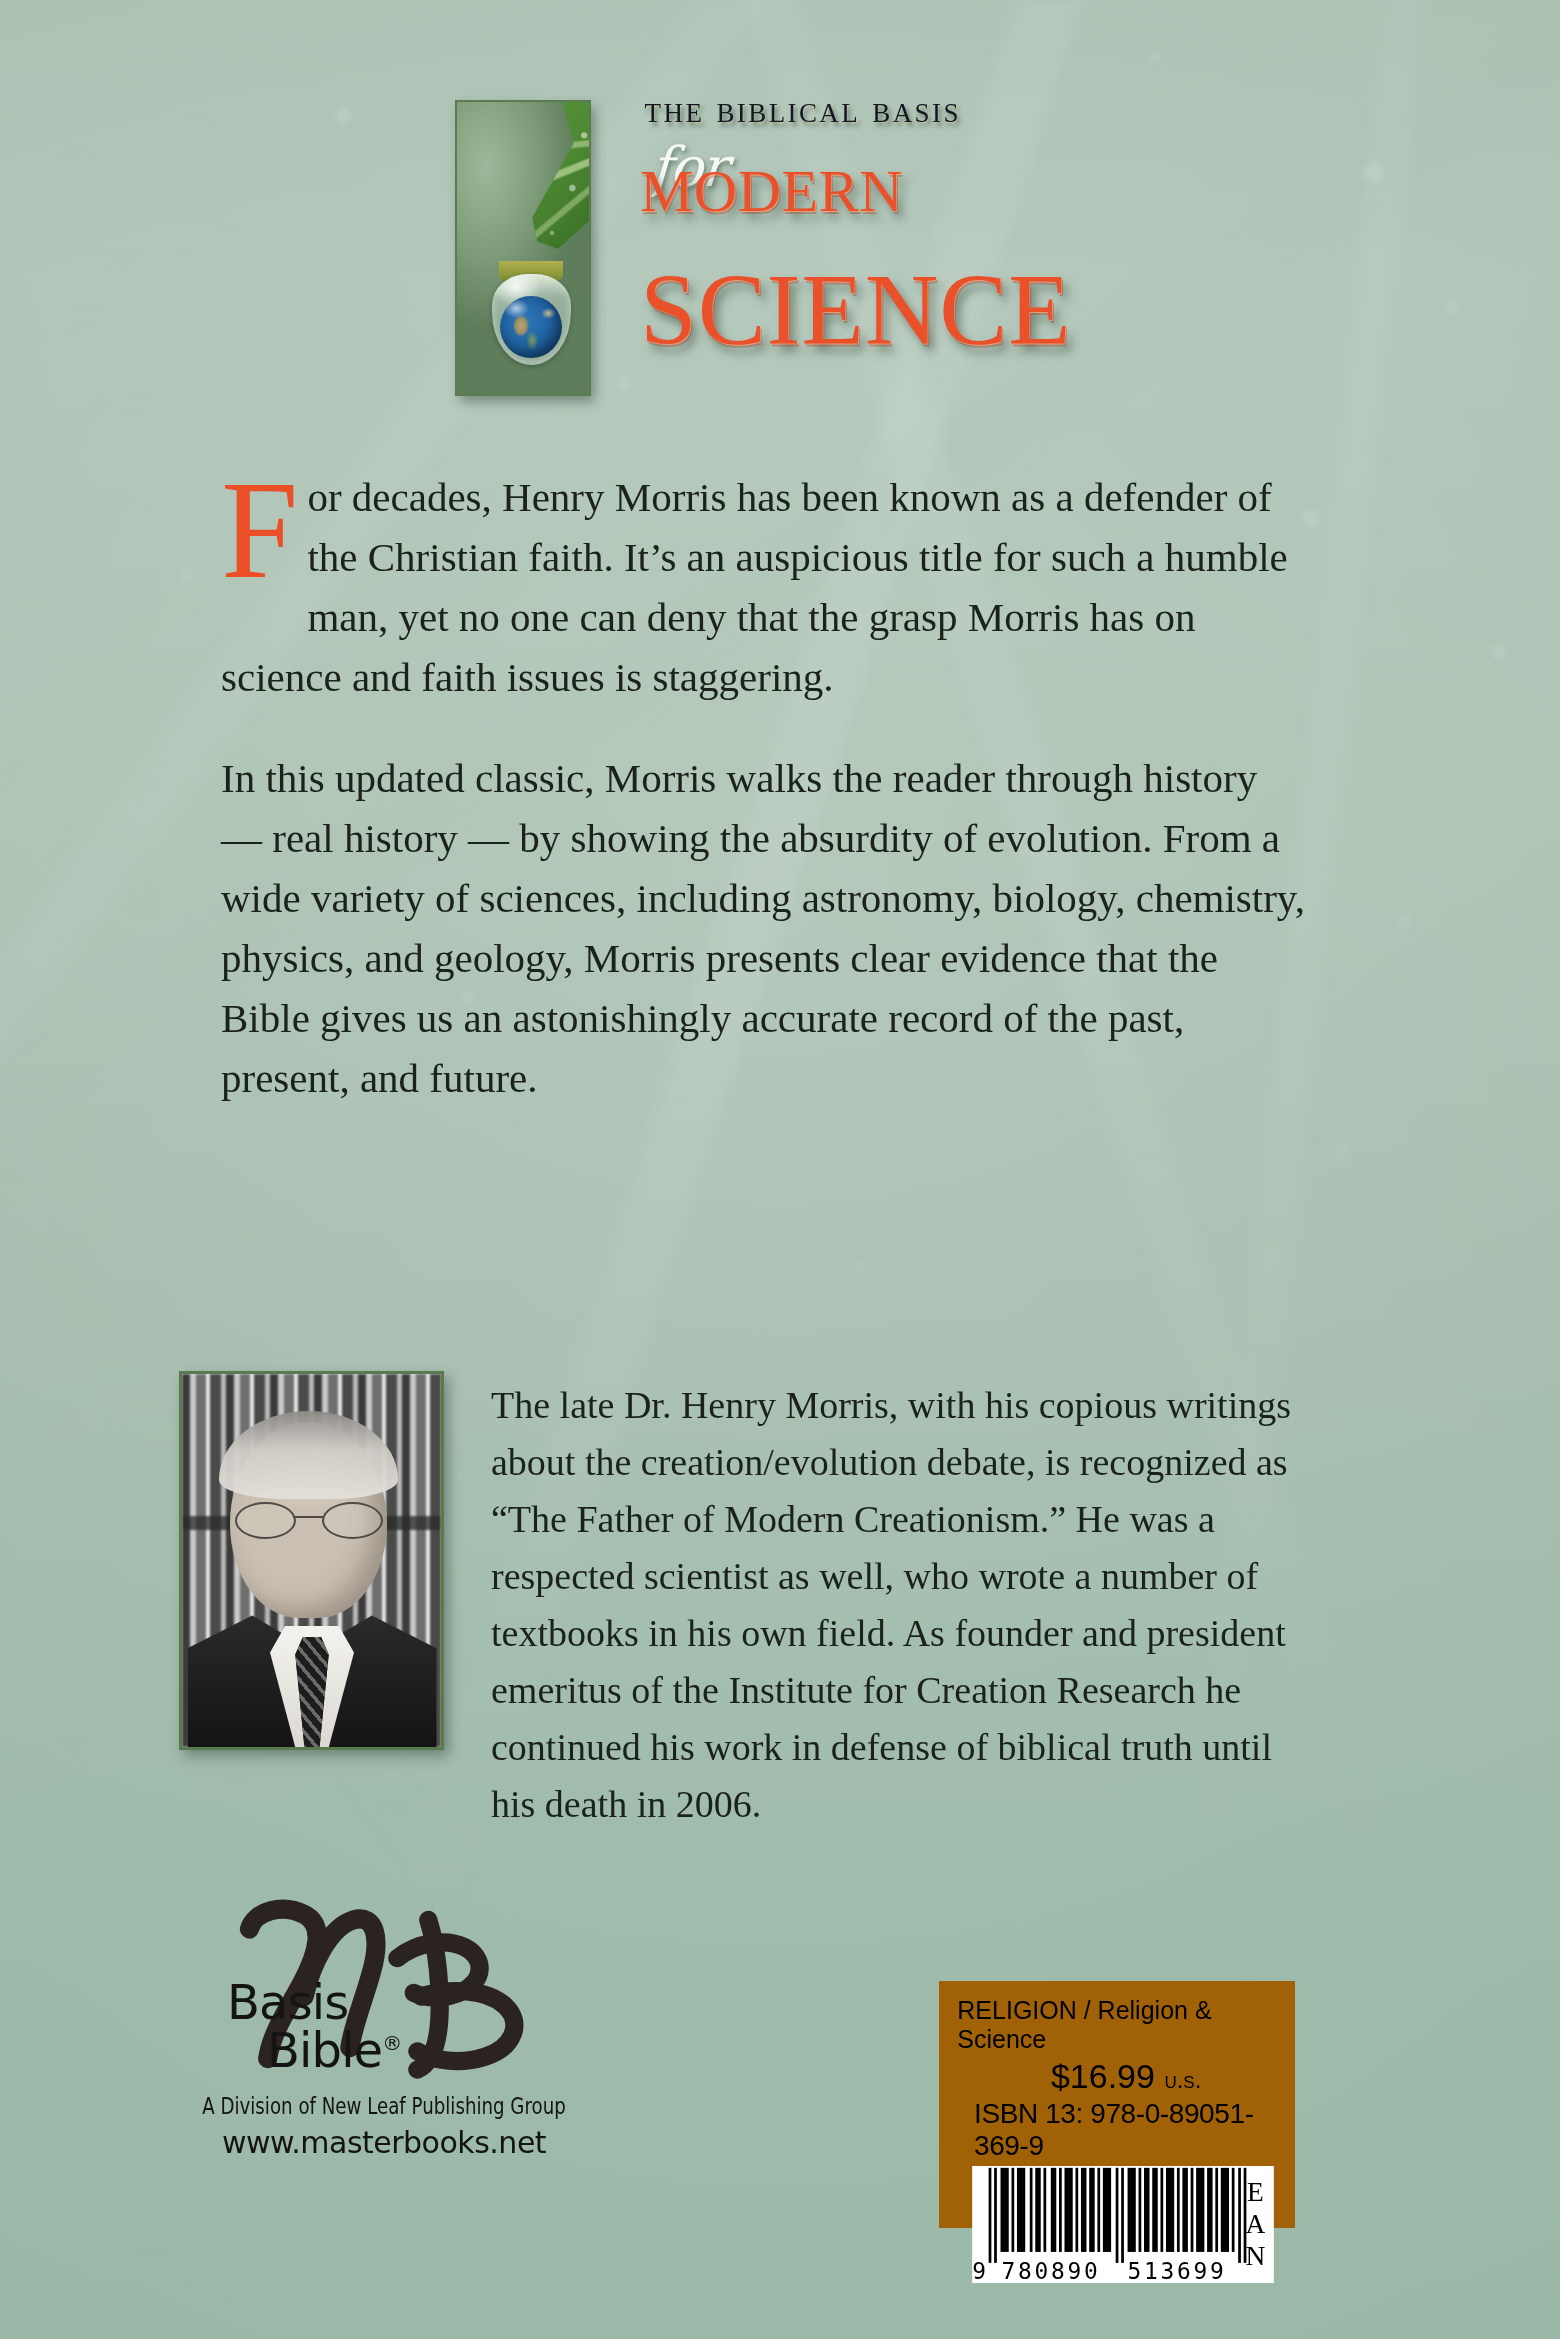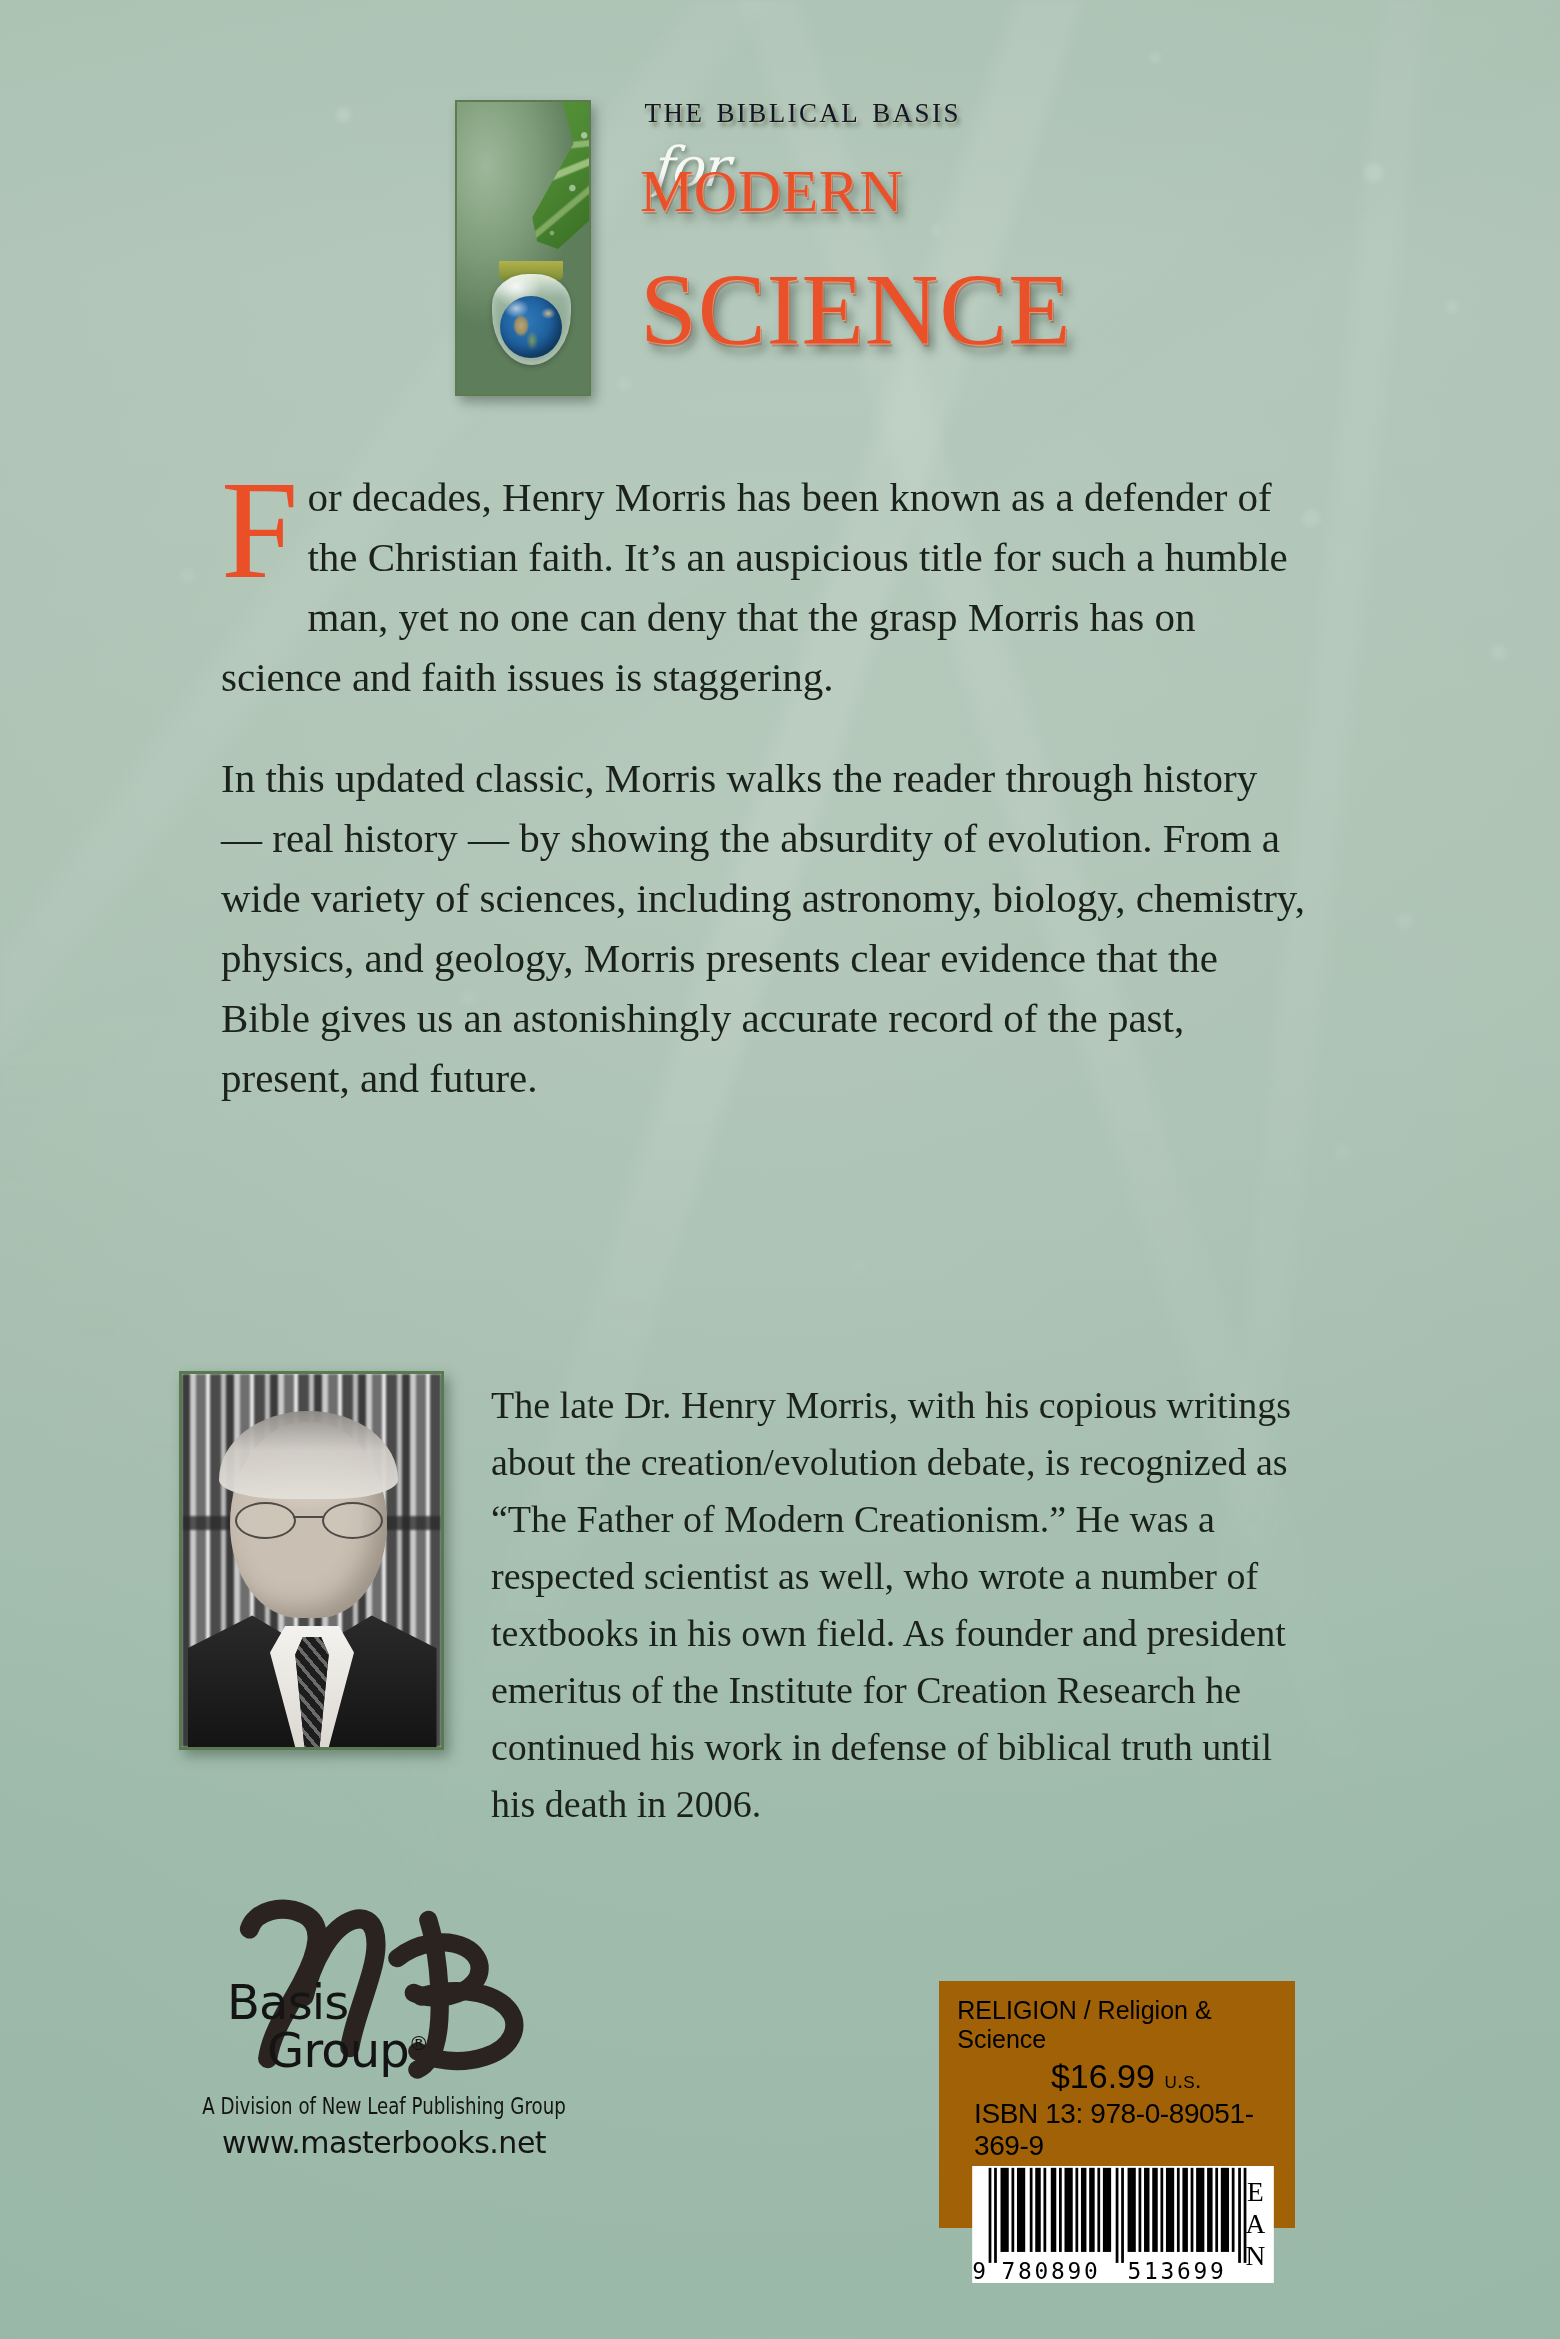--- a/index.html
+++ b/index.html
@@ -490,21 +490,21 @@
           <path d="M52 46 C58 26, 88 18, 112 30 C134 41, 128 70, 110 104 C94 134, 76 160, 72 188" stroke-width="21"></path>
           <path d="M112 120 C120 84, 140 44, 166 36 C190 29, 196 56, 186 92 C178 122, 166 150, 162 176" stroke-width="21"></path>
 
           <path d="M214 78 C236 60, 268 56, 288 66 C310 77, 310 102, 286 114 C266 124, 244 122, 232 116" stroke-width="20"></path>
           <path d="M248 36 C258 68, 262 112, 260 146 C258 176, 250 194, 236 200" stroke-width="20"></path>
           <path d="M240 120 C272 110, 312 112, 332 130 C352 148, 342 176, 310 186 C282 195, 252 190, 236 180" stroke-width="20"></path>
         </g>
       </svg>
       <div class="mb-wordmark">
         <div class="mb-word1">Basis</div>
-        <div class="mb-word2"><span>Group</span><sup>®</sup></div>
+        <div class="mb-word2"><span>Bible</span><sup>®</sup></div>
       </div>
     </div>
 
     <div class="mb-division">A Division of New Leaf Publishing Group</div>
     <div class="mb-url">www.masterbooks.net</div>
   </div>
 
   <div class="barcode-box">
     <div class="bc-bisac">RELIGION / Religion &amp; Science</div>
     <div class="bc-price"><span>$16.99</span> <span class="us">U.S.</span></div>

